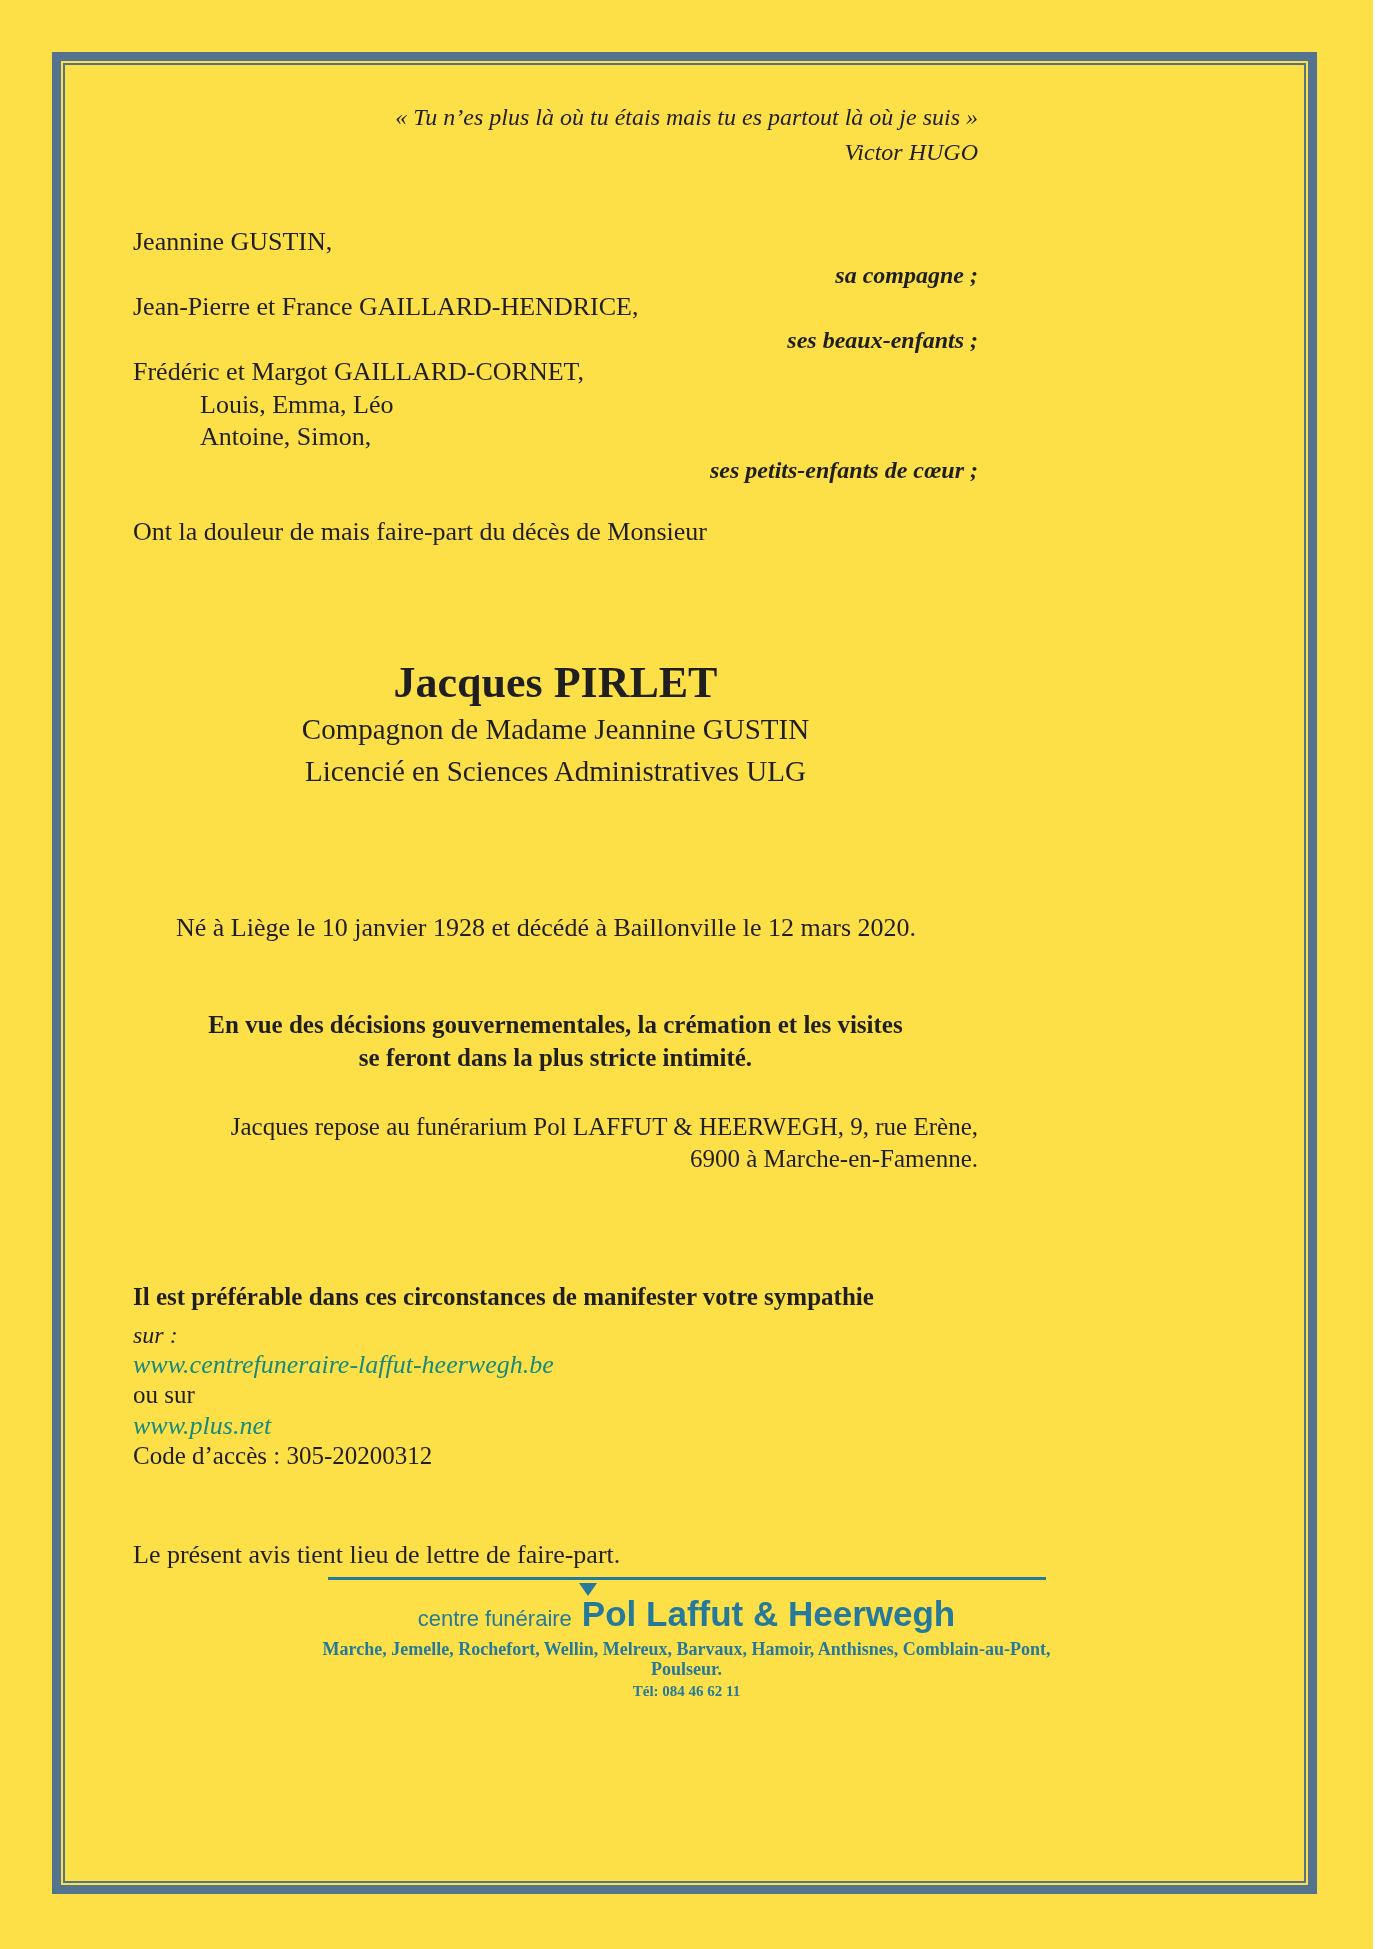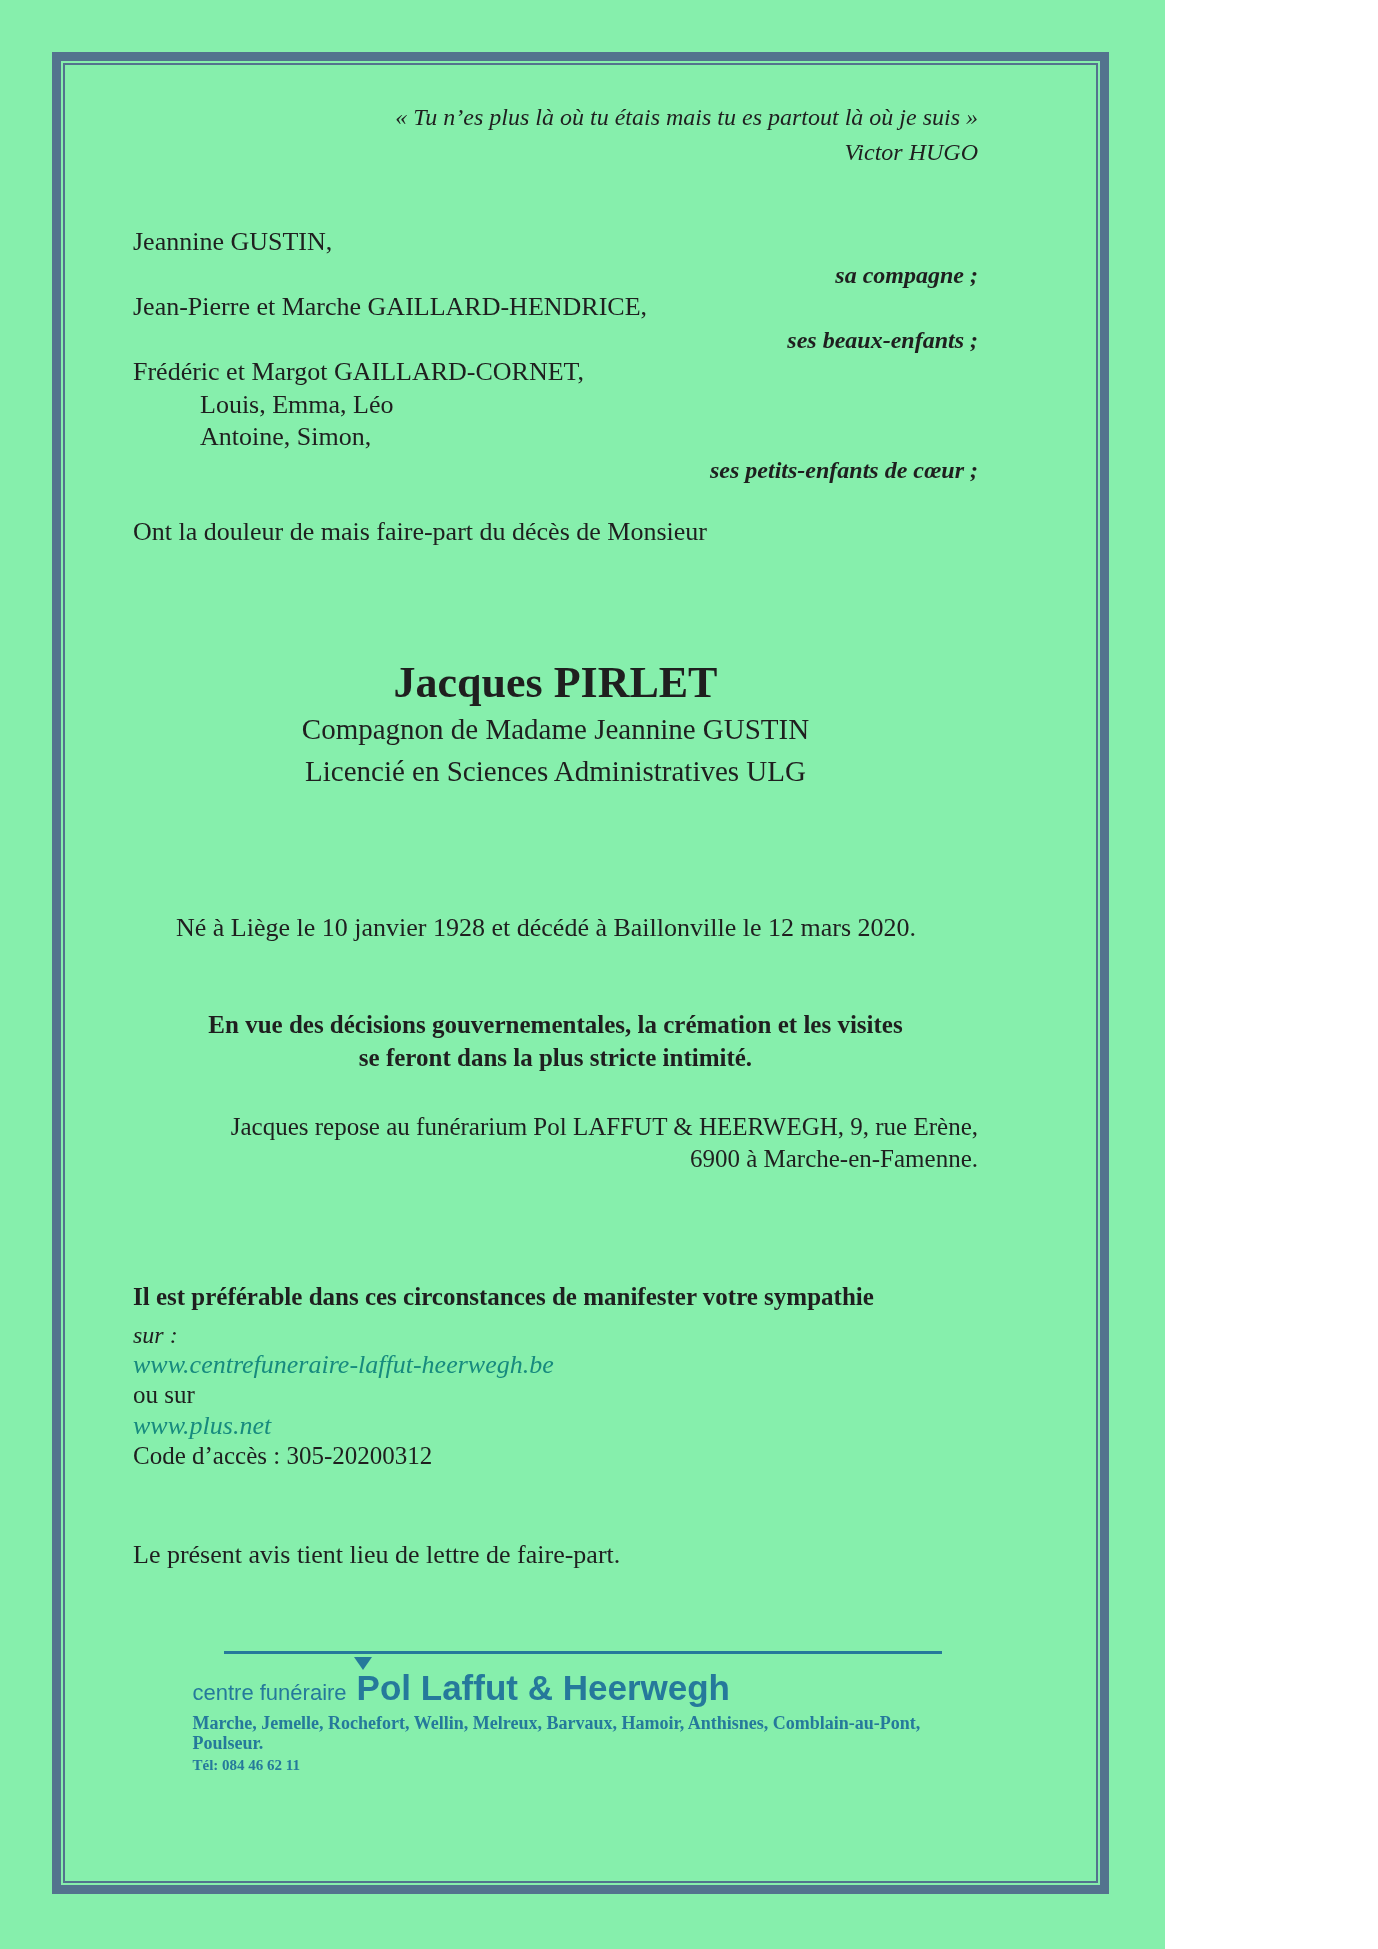--- a/index.html
+++ b/index.html
@@ -1,20 +1,20 @@
 <!DOCTYPE html>
 <html style="--frame: #53738e; --brand: #25799b; --link: #178a7e; --text: #1f1f1f;"><head>
 <meta charset="utf-8">
 <style>
   html, body { margin: 0; padding: 0; background: #ffffff; }
   .page {
     position: relative;
-    width: 1165px;
+    width: 1373px;
     height: 1949px;
-    background: #86efac;
+    background: #fde047;
     font-family: "Liberation Serif", "DejaVu Serif", serif;
     color: var(--text, #1f1f1f);
     overflow: hidden;
   }
 
   
   .frame-outer {
     position: absolute;
     left: 52px; top: 52px; right: 56px; bottom: 55px;
     border: 9px solid var(--frame, #53738e);
@@ -108,23 +108,23 @@
     line-height: 30px;
   }
 
   .closing { margin-top: 68px; }
 
   
   .footer {
     position: absolute;
     left: 50%;
     transform: translateX(-50%);
-    top: 1651px;
+    top: 1577px;
     width: 780px;
-    text-align: left;
+    text-align: center;
     font-family: "Liberation Sans", "DejaVu Sans", sans-serif;
     color: var(--brand, #25799b);
   }
   .footer-rule {
     width: 718px;
     height: 3px;
     background: var(--brand, #25799b);
     margin: 0 auto 16px auto;
   }
   .brand-row {
@@ -180,21 +180,21 @@
   <div class="content">
 
     <div class="quote-block">
       <div>« Tu n’es plus là où tu étais mais tu es partout là où je suis »</div>
       <div>Victor HUGO</div>
     </div>
 
     <div class="family-block">
       <div class="family-line">Jeannine GUSTIN,</div>
       <div class="relation">sa compagne ;</div>
-      <div class="family-line">Jean-Pierre et Marche GAILLARD-HENDRICE,</div>
+      <div class="family-line">Jean-Pierre et France GAILLARD-HENDRICE,</div>
       <div class="relation">ses beaux-enfants ;</div>
       <div class="family-line">Frédéric et Margot GAILLARD-CORNET,</div>
       <div class="family-line indent">Louis, Emma, Léo</div>
       <div class="family-line indent">Antoine, Simon,</div>
       <div class="relation">ses petits-enfants de cœur ;</div>
     </div>
 
     <div class="announcement">Ont la douleur de mais faire-part du décès de Monsieur</div>
 
     <div class="deceased-block">

